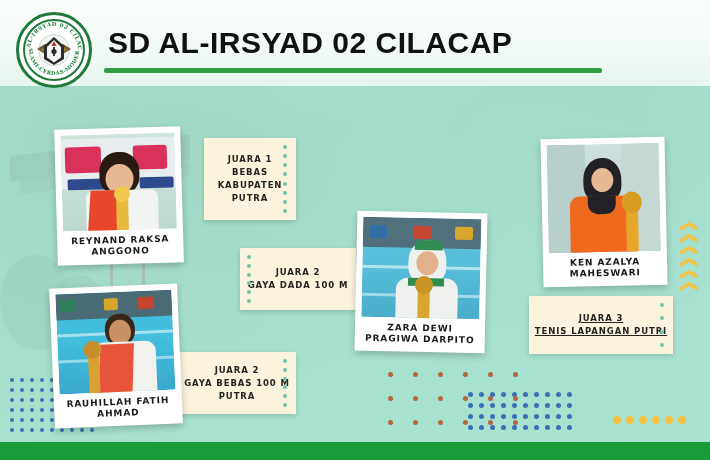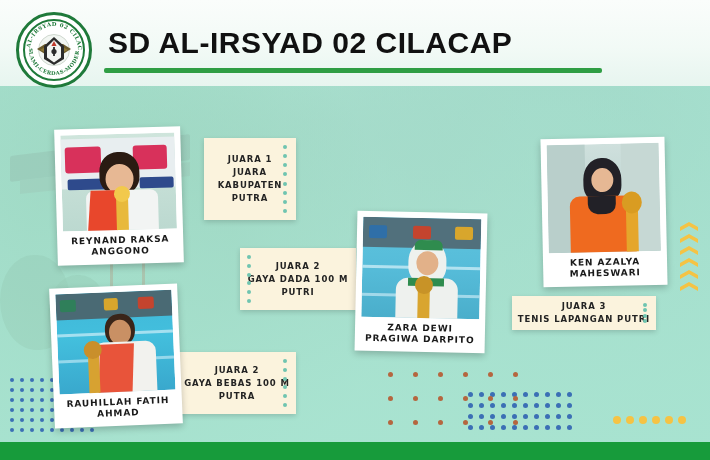--- a/index.html
+++ b/index.html
@@ -237,37 +237,36 @@
       <i></i>
         <i></i>
         <i></i>
         <i></i>
         <i></i>
         <i></i>
         <i></i>
         <i></i>
     </div>
     <span class="ln">JUARA 1</span>
-    <span class="ln">JUARA</span>
+    <span class="ln">BEBAS</span>
     <span class="ln">KABUPATEN</span>
     <span class="ln">PUTRA</span>
   </div>
 
   <div class="note" style="left:240px;top:248px;width:116px;height:62px;">
     <div class="dots left">
       <i></i>
         <i></i>
         <i></i>
         <i></i>
         <i></i>
         <i></i>
     </div>
     <span class="ln">JUARA 2</span>
     <span class="ln">GAYA DADA 100 M</span>
-    <span class="ln">PUTRI</span>
   </div>
 
   <div class="note" style="left:178px;top:352px;width:118px;height:62px;">
     <div class="dots right">
       <i></i>
         <i></i>
         <i></i>
         <i></i>
         <i></i>
         <i></i>
@@ -339,21 +338,21 @@
         <div class="band" style="left:78px;top:62px;width:12px;height:52px;background:#e5a62b;border-radius:3px;"></div>
         <div class="blob" style="left:74px;top:48px;width:20px;height:22px;background:#d99c22;"></div>
       </div>
     </div>
     <div class="cap">
       <span>KEN AZALYA</span><br>
       <span>MAHESWARI</span>
     </div>
   </div>
 
-  <div class="note" style="left:512px;top:296px;width:144px;height:34px;">
+  <div class="note" style="left:529px;top:296px;width:144px;height:58px;text-decoration:underline;">
     <div class="dots right">
       <i></i>
         <i></i>
         <i></i>
         <i></i>
     </div>
     <span class="ln">JUARA 3</span>
     <span class="ln">TENIS LAPANGAN PUTRI</span>
   </div>
 

